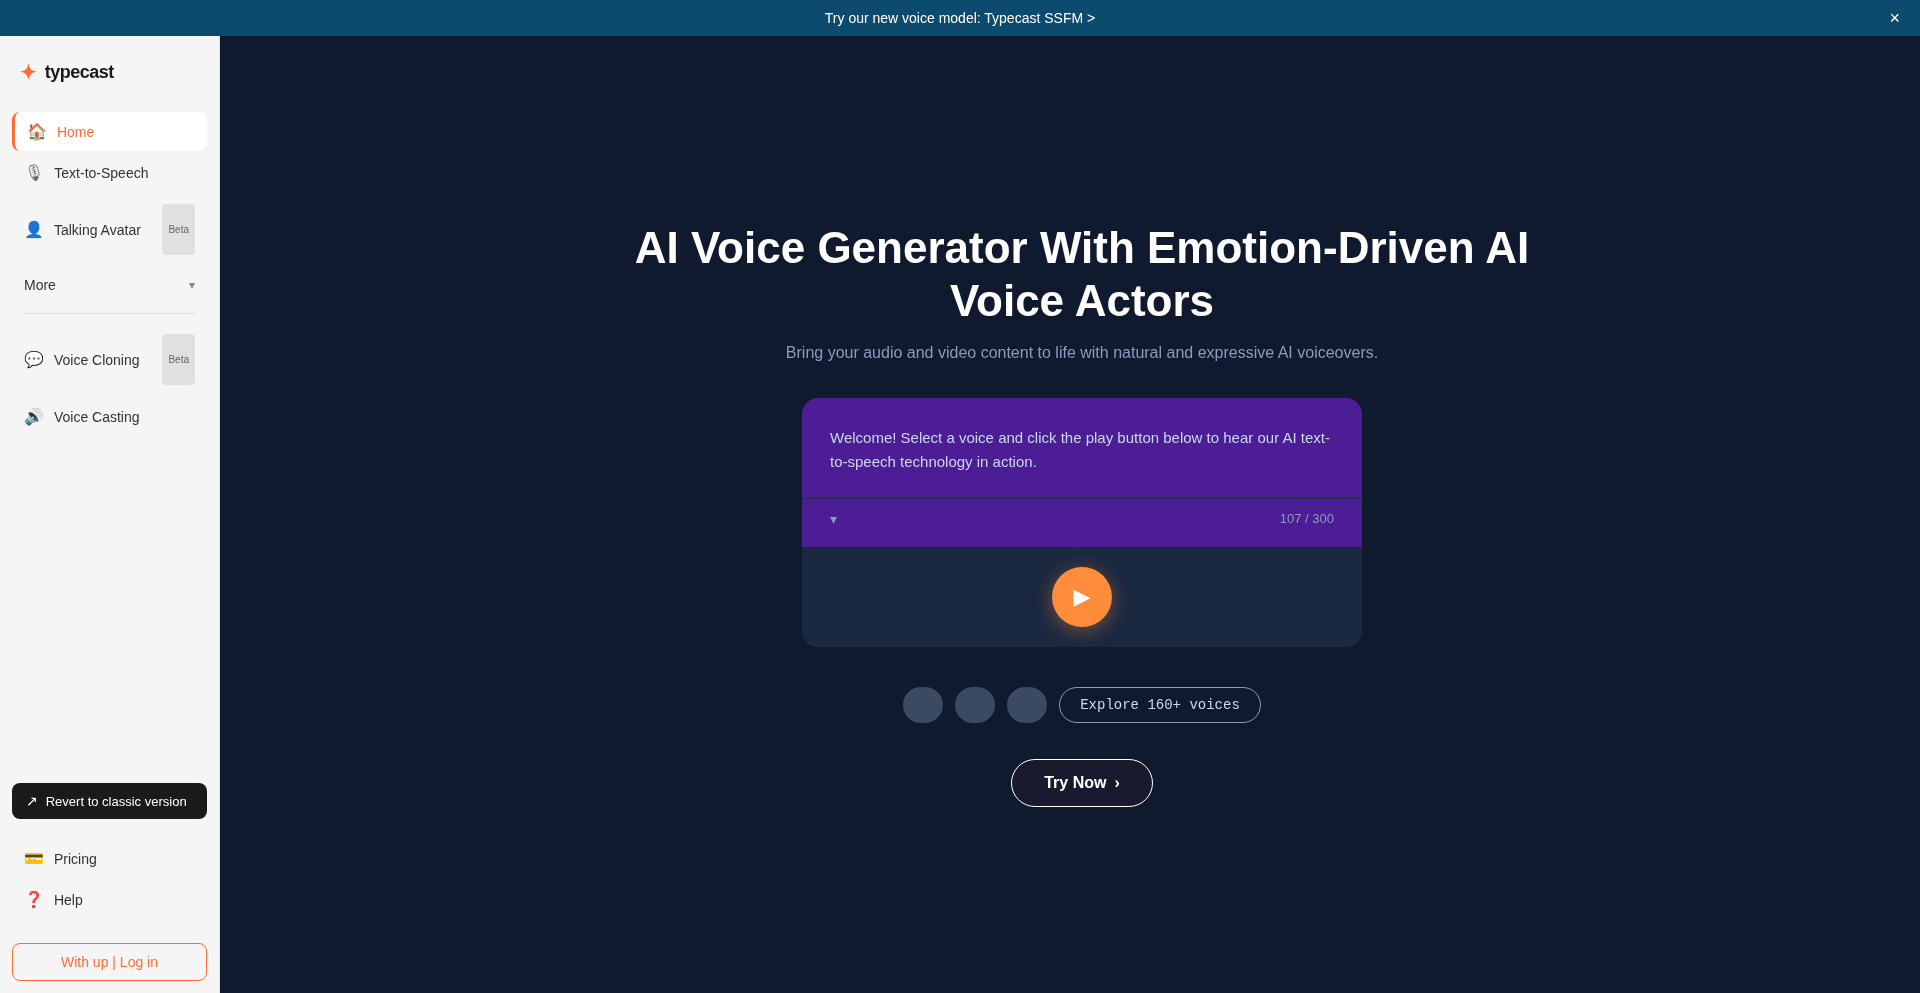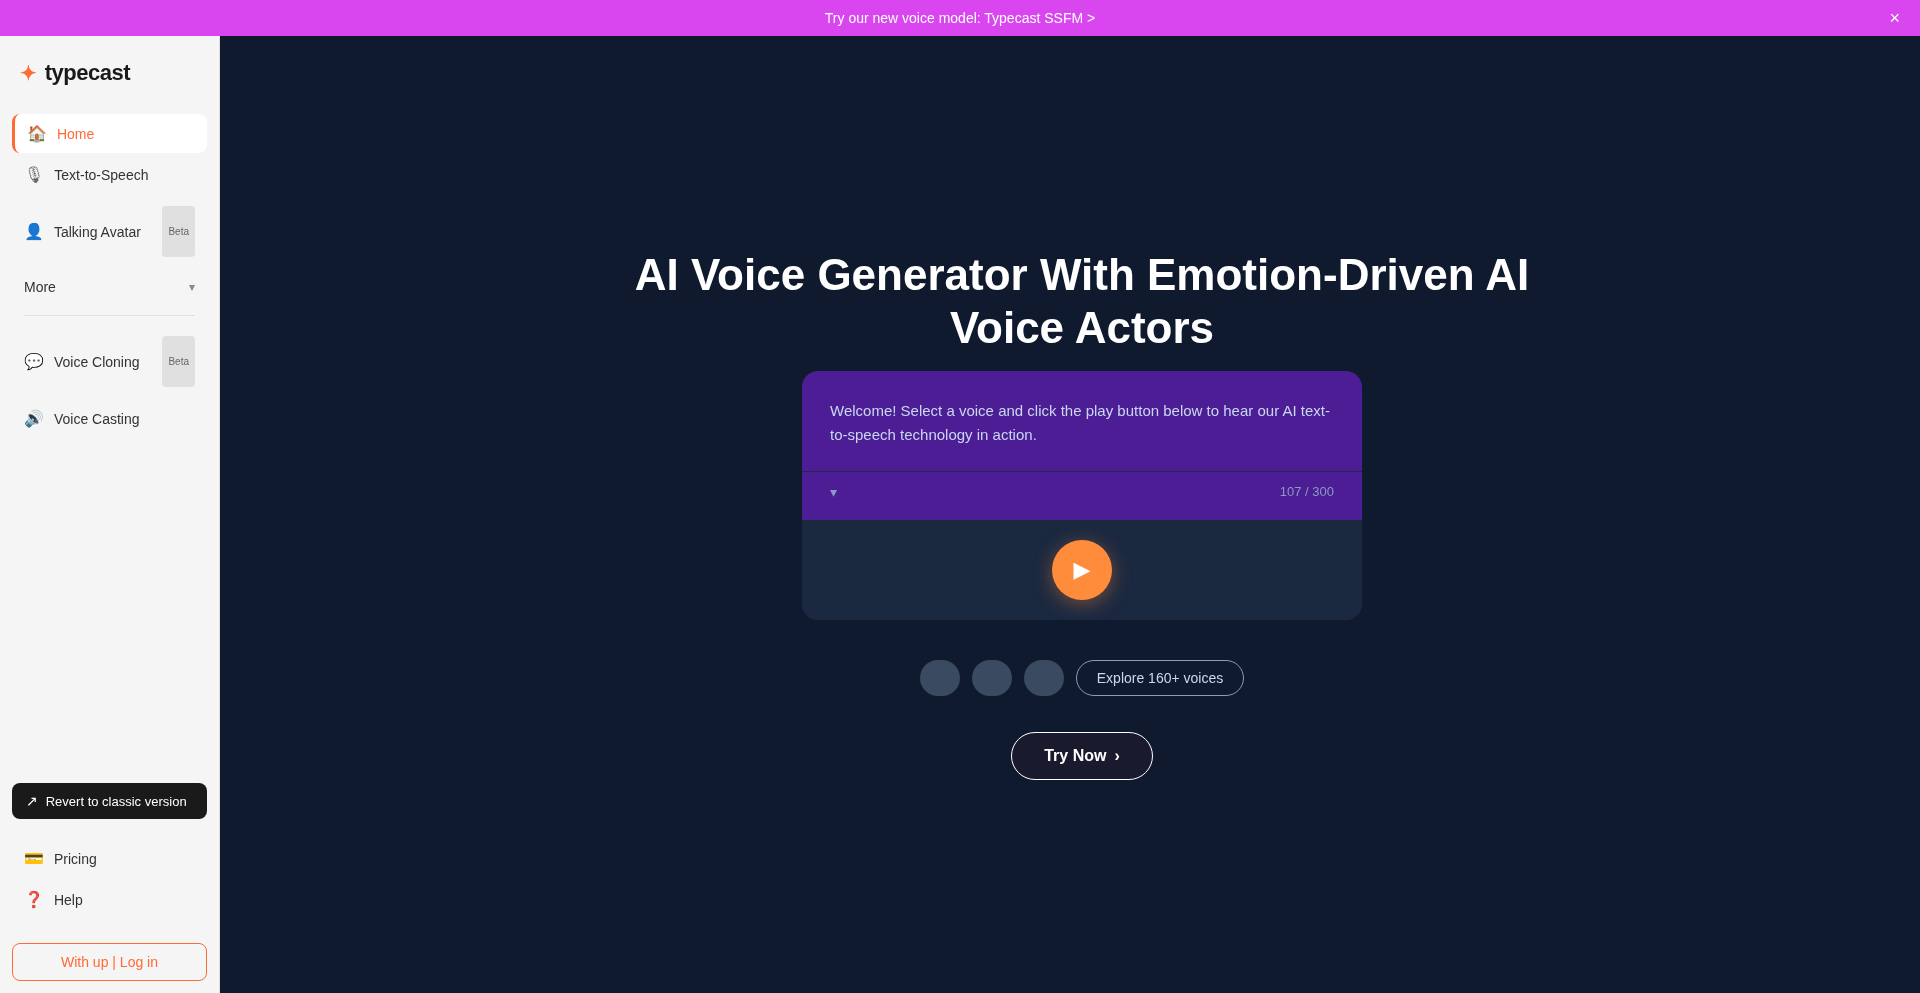--- a/index.html
+++ b/index.html
@@ -1,20 +1,20 @@
 <!DOCTYPE html>
 <html><head>
   <meta charset="utf-8">
   <style>
     * { margin: 0; padding: 0; box-sizing: border-box; }
     body { font-family: -apple-system, BlinkMacSystemFont, 'Segoe UI', sans-serif; display: flex; flex-direction: column; height: 993px; width: 1920px; overflow: hidden; background: #0f1a2e; }
 
     
     .top-banner {
-      background: #d946ef;
+      background: #0c4a6e;
       color: #fff;
       text-align: center;
       padding: 10px 20px;
       font-size: 14px;
       display: flex;
       align-items: center;
       justify-content: center;
       position: relative;
       flex-shrink: 0;
     }
@@ -52,21 +52,21 @@
       display: flex;
       align-items: center;
       gap: 8px;
     }
     .logo-icon {
       color: #ff6b35;
       font-size: 20px;
       font-weight: bold;
     }
     .logo-text {
-      font-size: 22px;
+      font-size: 18px;
       font-weight: 700;
       color: #1a1a1a;
       letter-spacing: -0.5px;
     }
 
     .sidebar-nav {
       flex: 1;
       padding: 8px 12px;
       display: flex;
       flex-direction: column;
@@ -270,20 +270,21 @@
     }
     .explore-btn {
       background: transparent;
       border: 1.5px solid #8a9bbf;
       border-radius: 20px;
       padding: 8px 20px;
       color: #c8d8f0;
       font-size: 14px;
       cursor: pointer;
       height: 36px;
+      font-family: Liberation Mono, monospace;
     }
 
     .try-now-btn {
       background: #1a1a2e;
       border: 1.5px solid #fff;
       border-radius: 24px;
       padding: 14px 32px;
       color: #fff;
       font-size: 16px;
       font-weight: 700;
@@ -357,20 +358,21 @@
         <span class="nav-icon">❓</span>
         <span class="nav-label">Help</span>
       </a>
     </div>
 
     <button class="signup-btn">With up | Log in</button>
   </aside>
 
   <main class="main-content">
     <h1 class="hero-title">AI Voice Generator With Emotion-Driven AI Voice Actors</h1>
+    <p class="hero-subtitle">Bring your audio and video content to life with natural and expressive AI voiceovers.</p>
 
     <div class="demo-card">
       <div class="demo-text-area">Welcome! Select a voice and click the play button below to hear our AI text-to-speech technology in action.</div>
       <div class="demo-bottom">
         <div class="voice-selector">
           <span>▾</span>
         </div>
         <span class="char-count">107 / 300</span>
       </div>
       <div class="play-section">

